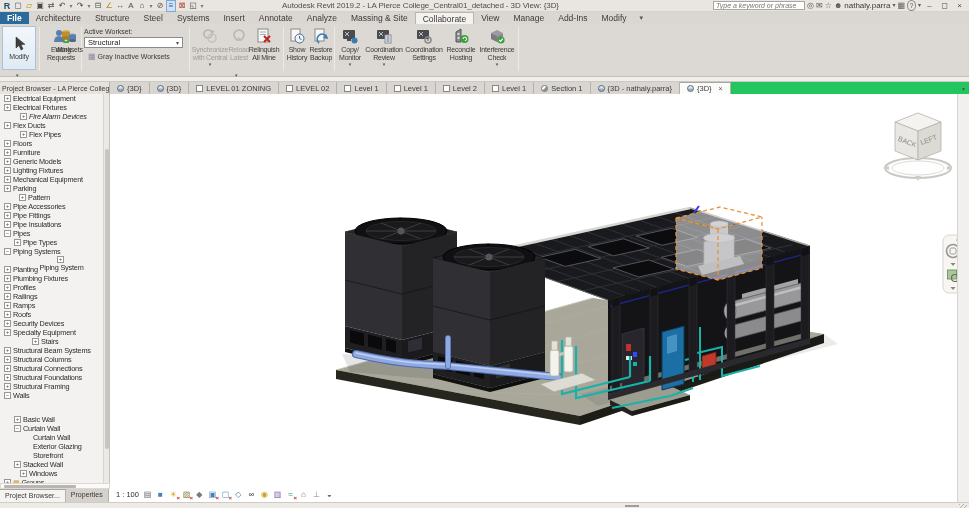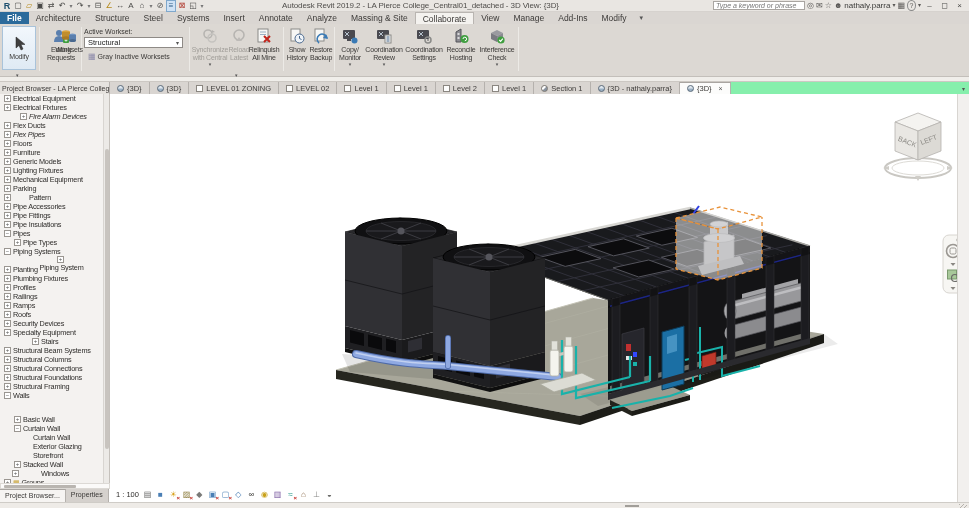--- a/index.html
+++ b/index.html
@@ -42,21 +42,21 @@
   #modify-btn{left:2px;top:2px;width:34px;height:44px;background:linear-gradient(#f2f7fc,#dfeaf4);border:1px solid #a9c3da;justify-content:center;}
   .panel-drop{position:absolute;font-size:5px;color:#555;}
   #active-ws-label{position:absolute;left:84px;top:4px;font-size:7px;color:#3a3836;}
   #ws-combo{position:absolute;left:84px;top:13px;width:99px;height:11px;background:#fff;border:1px solid #8e8a86;font-size:7.5px;display:flex;align-items:center;padding:0 3px;color:#222;}
   #ws-combo .carat{margin-left:auto;font-size:6px;color:#555;}
   #gray-inactive{position:absolute;left:88px;top:28px;font-size:7px;color:#3a3836;display:flex;align-items:center;gap:2px;}
   #gray-inactive .gi-ic{color:#8a87a8;font-size:8px;}
 
   
   #optionbar{position:absolute;left:0;top:77px;width:969px;height:5px;background:#f0eeea;border-bottom:1px solid #ccc8c3;}
-  #viewtabs{position:absolute;left:110px;top:82px;width:859px;height:12px;background:#86efac;display:flex;align-items:stretch;font-size:7.5px;}
+  #viewtabs{position:absolute;left:110px;top:82px;width:859px;height:12px;background:#22c55e;display:flex;align-items:stretch;font-size:7.5px;}
   .vtab{display:flex;align-items:center;gap:3px;padding:0 7px;background:#d9d5d1;border-right:1px solid #b5b1ad;color:#3d3b39;white-space:nowrap;}
   .vtab.active{background:#fcfcfb;border-top:1px solid #a9a5a1;}
   .vt-close{margin-left:4px;color:#555;font-size:7px;}
   .vt-ic{width:7px;height:7px;flex:0 0 auto;}
   .vt-ic.i3d{border:1px solid #5a6a7a;border-radius:50%;background:linear-gradient(180deg,#dfe7ee 45%,#9ab0c4 55%);}
   .vt-ic.iplan{border:1px solid #8a8680;background:#fdfdfc;}
   .vt-ic.isec{border:1px solid #7a7670;border-radius:50%;background:linear-gradient(135deg,#fff 45%,#8a94a0 55%);}
   #vtab-overflow{margin-left:auto;padding:0 4px;font-size:6px;color:#555;align-self:center;}
 
   
@@ -393,21 +393,21 @@
       <span>Electrical Fixtures</span>
     </div>
     <div class="trow" style="padding-left: 20px; font-style: italic;">
       <span class="texp">+</span>
       <span>Fire Alarm Devices</span>
     </div>
     <div class="trow" style="padding-left: 4px;">
       <span class="texp">+</span>
       <span>Flex Ducts</span>
     </div>
-    <div class="trow" style="padding-left: 4px; font-style: italic;">
+    <div class="trow" style="padding-left: 20px;">
       <span class="texp">+</span>
       <span>Flex Pipes</span>
     </div>
     <div class="trow" style="padding-left: 4px;">
       <span class="texp">+</span>
       <span>Floors</span>
     </div>
     <div class="trow" style="padding-left: 4px;">
       <span class="texp">+</span>
       <span>Furniture</span>
@@ -421,21 +421,21 @@
       <span>Lighting Fixtures</span>
     </div>
     <div class="trow" style="padding-left: 4px;">
       <span class="texp">+</span>
       <span>Mechanical Equipment</span>
     </div>
     <div class="trow" style="padding-left: 4px;">
       <span class="texp">+</span>
       <span>Parking</span>
     </div>
-    <div class="trow" style="padding-left: 4px; gap: 16px;">
+    <div class="trow" style="padding-left: 19px;">
       <span class="texp">+</span>
       <span>Pattern</span>
     </div>
     <div class="trow" style="padding-left: 4px;">
       <span class="texp">+</span>
       <span>Pipe Accessories</span>
     </div>
     <div class="trow" style="padding-left: 4px;">
       <span class="texp">+</span>
       <span>Pipe Fittings</span>
@@ -537,21 +537,21 @@
       <span>Exterior Glazing</span>
     </div>
     <div class="trow" style="padding-left: 24px;">
       <span class="tsp"></span>
       <span>Storefront</span>
     </div>
     <div class="trow" style="padding-left: 14px;">
       <span class="texp">+</span>
       <span>Stacked Wall</span>
     </div>
-    <div class="trow" style="padding-left: 12px; gap: 20px;">
+    <div class="trow" style="padding-left: 20px;">
       <span class="texp">+</span>
       <span>Windows</span>
     </div>
     <div class="trow" style="padding-left: 4px;">
       <span class="texp">+</span>
       <span class="tico groups">▦</span>
       <span>Groups</span>
     </div>
     <div class="trow" style="padding-left: 4px;">
       <span class="tsp"></span>

